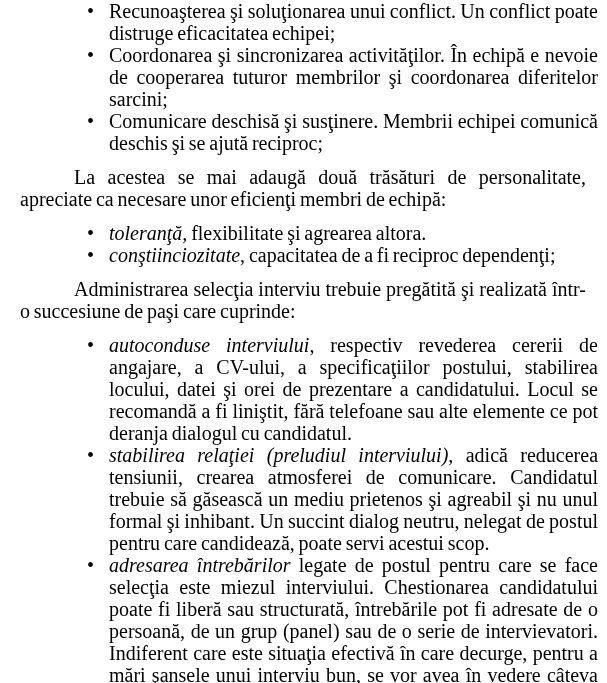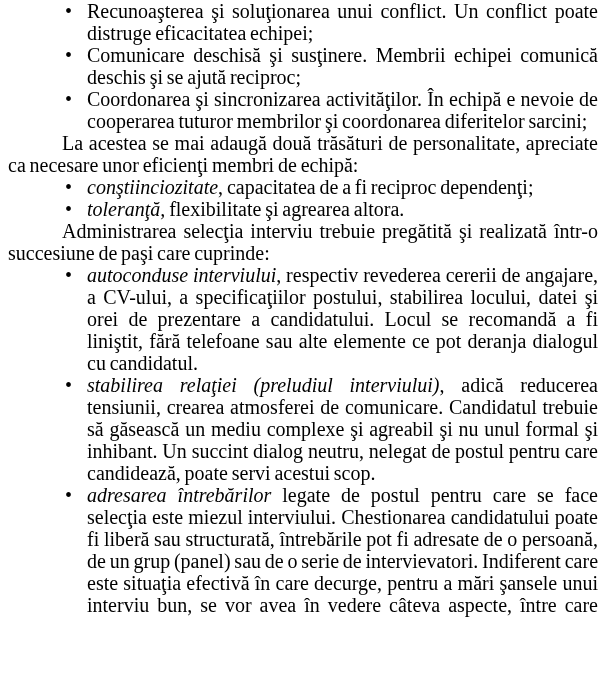--- a/index.html
+++ b/index.html
@@ -15,32 +15,32 @@
     font-size: 20px;
     line-height: 22px;
     color: #000000;
     word-spacing: -1.2px;
   }
   .page {
     padding: 0 9px 0 8px;
     width: 590px;
   }
   p.para {
-    margin: 0;
+    margin: 12px;
     text-align: justify;
     text-indent: 54px;
   }
   ul.blist {
     margin: 0;
     padding: 0;
     list-style: none;
   }
   ul.blist li {
     position: relative;
-    margin-left: 79px;
+    margin-left: 101px;
     text-align: justify;
   }
   ul.blist li::before {
     content: "\2022";
     position: absolute;
     left: -22px;
     top: 0;
   }
   ul.blist li i {
     font-style: italic;
@@ -52,45 +52,45 @@
 </head>
 <body>
 
 <div class="page">
 
   <ul class="blist">
     <li>
       <span>Recunoaşterea şi soluţionarea unui conflict. Un conflict poate distruge eficacitatea echipei;</span>
     </li>
     <li>
-      <span>Comunicare deschisă şi susţinere. Membrii echipei comunică deschis şi se ajută reciproc;</span>
+      <span>Coordonarea şi sincronizarea activităţilor. În echipă e nevoie de cooperarea tuturor membrilor şi coordonarea diferitelor sarcini;</span>
     </li>
     <li>
-      <span>Coordonarea şi sincronizarea activităţilor. În echipă e nevoie de cooperarea tuturor membrilor şi coordonarea diferitelor sarcini;</span>
+      <span>Comunicare deschisă şi susţinere. Membrii echipei comunică deschis şi se ajută reciproc;</span>
     </li>
   </ul>
 
   <p class="para">La acestea se mai adaugă două trăsături de personalitate, apreciate ca necesare unor eficienţi membri de echipă:</p>
 
   <ul class="blist">
     <li>
-      <i>conştiinciozitate</i><span>, capacitatea de a fi reciproc dependenţi;</span>
+      <i>toleranţă,</i><span> flexibilitate şi agrearea altora.</span>
     </li>
     <li>
-      <i>toleranţă,</i><span> flexibilitate şi agrearea altora.</span>
+      <i>conştiinciozitate</i><span>, capacitatea de a fi reciproc dependenţi;</span>
     </li>
   </ul>
 
   <p class="para">Administrarea selecţia interviu trebuie pregătită şi realizată într-o succesiune de paşi care cuprinde:</p>
 
   <ul class="blist">
     <li>
       <i>autoconduse interviului</i><span>, respectiv revederea cererii de angajare, a CV-ului, a specificaţiilor postului, stabilirea locului, datei şi orei de prezentare a candidatului. Locul se recomandă a fi liniştit, fără telefoane sau alte elemente ce pot deranja dialogul cu candidatul.</span>
     </li>
     <li>
-      <i>stabilirea relaţiei (preludiul interviului)</i><span>, adică reducerea tensiunii, crearea atmosferei de comunicare. Candidatul trebuie să găsească un mediu complexe şi agreabil şi nu unul formal şi inhibant. Un succint dialog neutru, nelegat de postul pentru care candidează, poate servi acestui scop.</span>
+      <i>stabilirea relaţiei (preludiul interviului)</i><span>, adică reducerea tensiunii, crearea atmosferei de comunicare. Candidatul trebuie să găsească un mediu prietenos şi agreabil şi nu unul formal şi inhibant. Un succint dialog neutru, nelegat de postul pentru care candidează, poate servi acestui scop.</span>
     </li>
     <li class="justify-last">
       <i>adresarea întrebărilor</i><span> legate de postul pentru care se face selecţia este miezul interviului. Chestionarea candidatului poate fi liberă sau structurată, întrebările pot fi adresate de o persoană, de un grup (panel) sau de o serie de intervievatori. Indiferent care este situaţia efectivă în care decurge, pentru a mări şansele unui interviu bun, se vor avea în vedere câteva aspecte, între care</span>
     </li>
   </ul>
 
 </div>
 
 </body></html>

